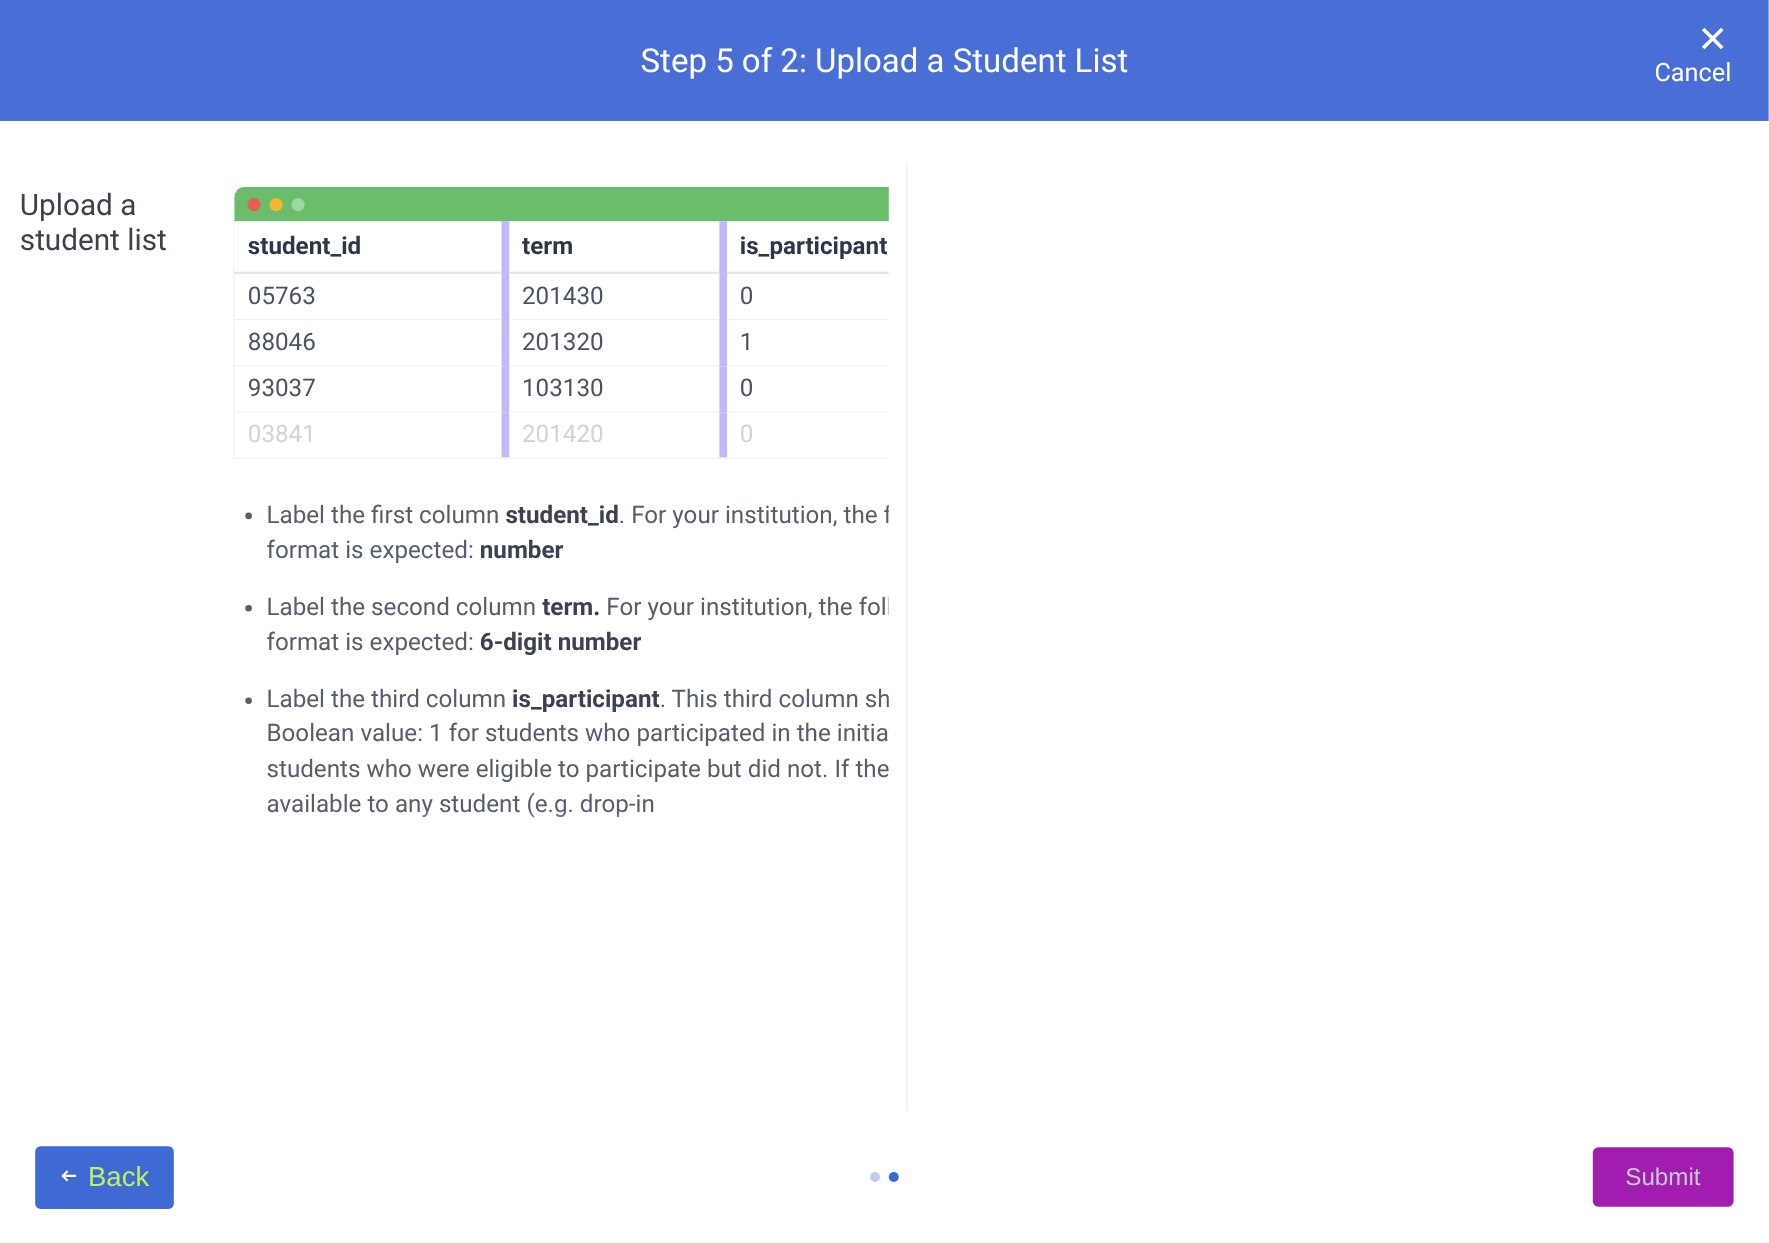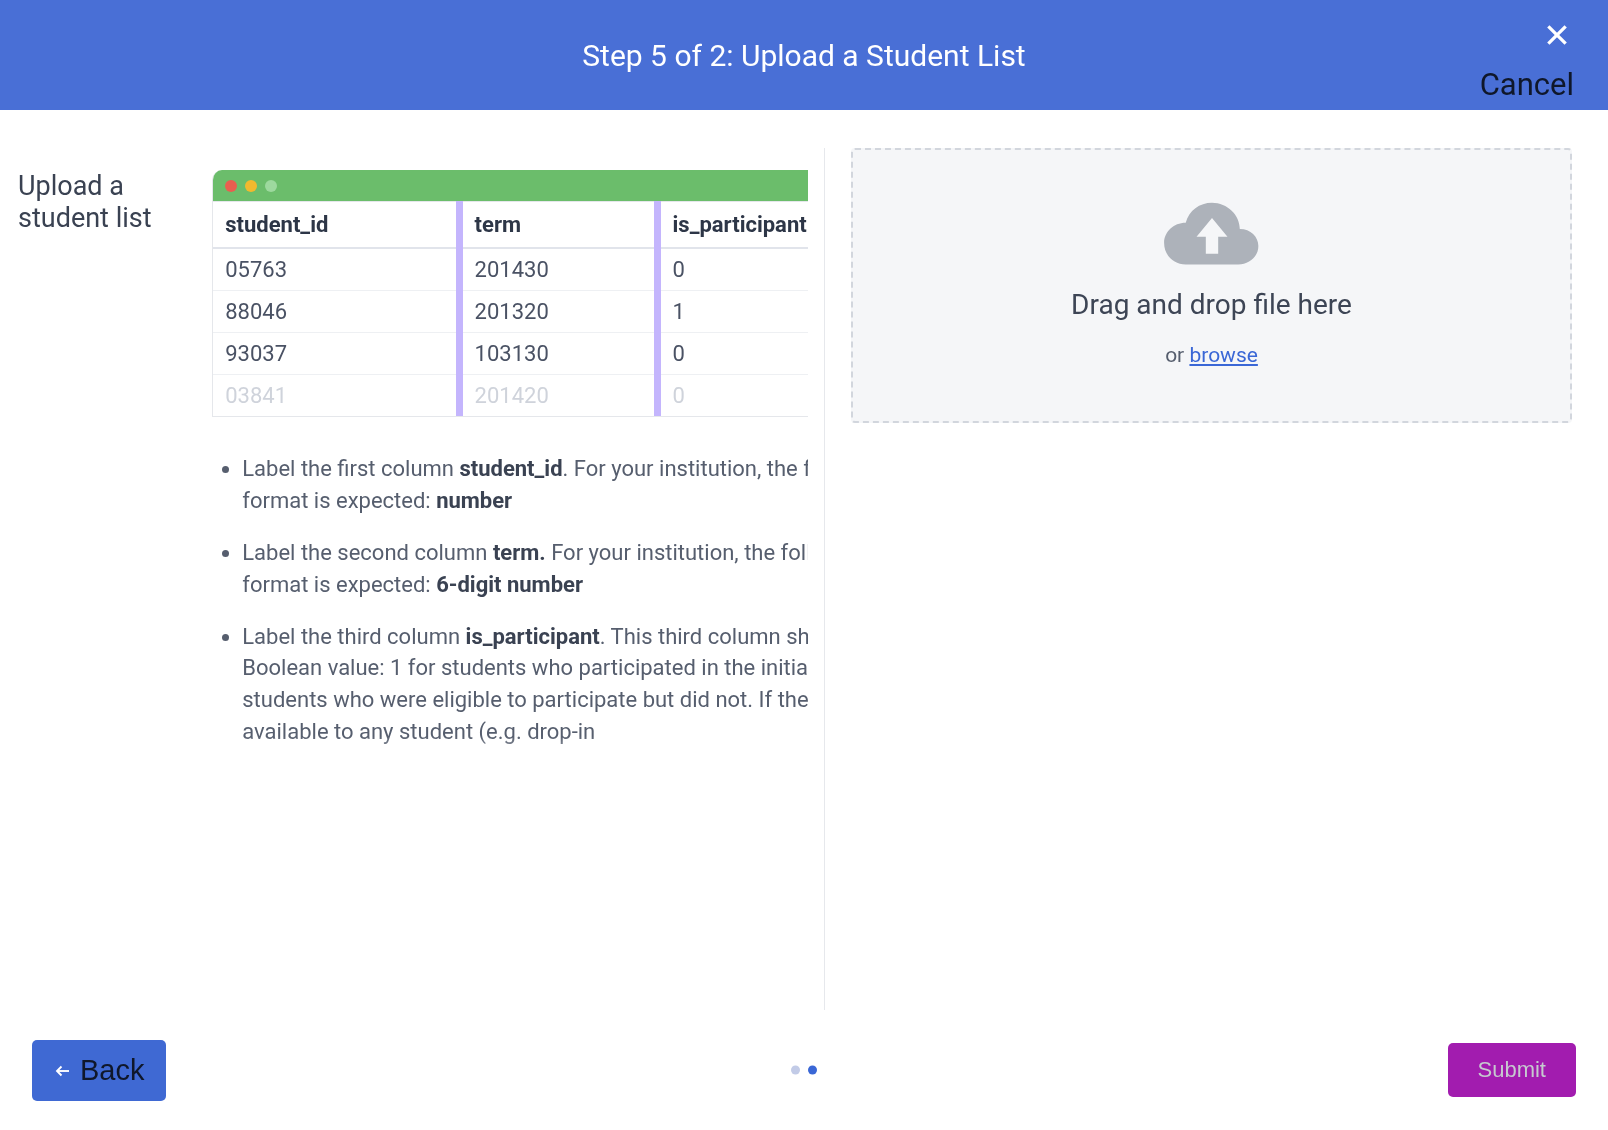--- a/index.html
+++ b/index.html
@@ -4,21 +4,21 @@
 <style>
   * { box-sizing: border-box; margin: 0; padding: 0; }
   html, body { width: 100%; height: 100%; font-family: -apple-system, BlinkMacSystemFont, "Segoe UI", Roboto, Helvetica, Arial, sans-serif; color: #3a4252; }
   .page { width: 1608px; height: 1130px; position: relative; background: #ffffff; display: flex; flex-direction: column; }
 
   
   .header { background: #496fd6; height: 110px; position: relative; display: flex; align-items: center; justify-content: center; }
   .header-title { color: #ffffff; font-size: 30px; font-weight: 400; }
   .header-close { position: absolute; top: 22px; right: 38px; cursor: pointer; }
   .header-close svg { width: 26px; height: 26px; stroke: #ffffff; stroke-width: 3; }
-  .header-cancel { position: absolute; bottom: 7px; right: 34px; color: #0f172a; font-size: 31px; cursor: pointer; }
+  .header-cancel { position: absolute; bottom: 30px; right: 34px; color: #ffffff; font-size: 23px; cursor: pointer; }
 
   
   .body { flex: 1; display: flex; padding: 24px 18px 0 18px; overflow: hidden; position: relative; }
   .left { flex: 0 0 790px; padding: 36px 0 0 0; overflow: hidden; display: flex; flex-direction: row; }
   .divider { width: 1px; background: #e6e8ec; margin: 14px 26px 0 16px; align-self: stretch; }
   .right { flex: 1; padding-top: 14px; }
 
   
   .section-title { font-size: 27px; color: #3a4252; font-weight: 400; margin-bottom: 28px; }
   .mac-window { width: 750px; border: 1px solid #e5e7eb; border-top: none; border-radius: 10px 10px 0 0; overflow: hidden; }
@@ -44,21 +44,21 @@
 
   
   .dropzone { border: 2px dashed #d2d6dd; border-radius: 4px; background: #f5f6f8; padding: 48px 20px 54px; text-align: center; margin-right: 18px; }
   .dropzone svg { width: 100px; height: 68px; fill: #adb2ba; margin-bottom: 18px; }
   .dropzone .dz-title { font-size: 28px; color: #3d4555; margin-bottom: 22px; }
   .dropzone .dz-sub { font-size: 21px; color: #565e6e; }
   .dropzone .dz-sub a { color: #3a67d6; text-decoration: underline; cursor: pointer; }
 
   
   .footer { height: 120px; display: flex; align-items: center; justify-content: space-between; padding: 0 32px; position: relative; }
-  .back-btn { background: #3f69d3; color: #0f172a; border: none; border-radius: 5px; font-size: 29px; padding: 14px 22px; display: inline-flex; align-items: center; gap: 8px; cursor: pointer; }
+  .back-btn { background: #3f69d3; color: #bef264; border: none; border-radius: 5px; font-size: 25px; padding: 14px 22px; display: inline-flex; align-items: center; gap: 8px; cursor: pointer; }
   .back-btn svg { width: 18px; height: 18px; stroke: #ffffff; stroke-width: 2.5; fill: none; }
   .submit-btn { background: #a21caf; color: #c6c9cf; border: none; border-radius: 5px; font-size: 22px; padding: 14px 30px; }
   .dots { position: absolute; left: 50%; top: 50%; transform: translate(-50%,-50%); display: flex; gap: 8px; }
   .dot { width: 9px; height: 9px; border-radius: 50%; }
   .dot.inactive { background: #c2cbe7; }
   .dot.active { background: #3a67d6; }
 
   .scroll-clip { max-height: 606px; overflow: hidden; position: relative; }
 </style>
 </head>
@@ -129,34 +129,20 @@
               <li>Label the second column <b>term.</b> For your institution, the following data format is expected: <b>6-digit number</b></li>
               <li>Label the third column <b>is_participant</b>. This third column should contain a Boolean value: 1 for students who participated in the initiative and 0 for students who were eligible to participate but did not. If the initiative was available to any student (e.g. drop-in</li>
             </ul>
         </div>
         <div class="fade-overlay"></div>
       </div>
     </div>
 
     <div class="divider"></div>
 
-    <div class="right">
-      <div class="dropzone">
-        <span>
-          <svg viewBox="0 0 64 44">
-            <path d="M50 20c0-9-8-17-18-17-8 0-15 5-17 13-8 0-14 6-14 13 0 8 6 14 14 14h34c7 0 13-5 13-12 0-6-5-11-12-11z"></path>
-            <path d="M32 13 L22 25 L28 25 L28 36 L36 36 L36 25 L42 25 Z" fill="#f5f6f8"></path>
-          </svg>
-        </span>
-        <div class="dz-title">Drag and drop file here</div>
-        <div class="dz-sub">
-          <span>or </span><a>browse</a>
-        </div>
-      </div>
-    </div>
   </div>
 
   <div class="footer">
     <button class="back-btn">
       <span>
         <svg viewBox="0 0 24 24">
             <line x1="20" y1="12" x2="4" y2="12"></line>
             <polyline points="10 6 4 12 10 18"></polyline>
           </svg>
       </span>

